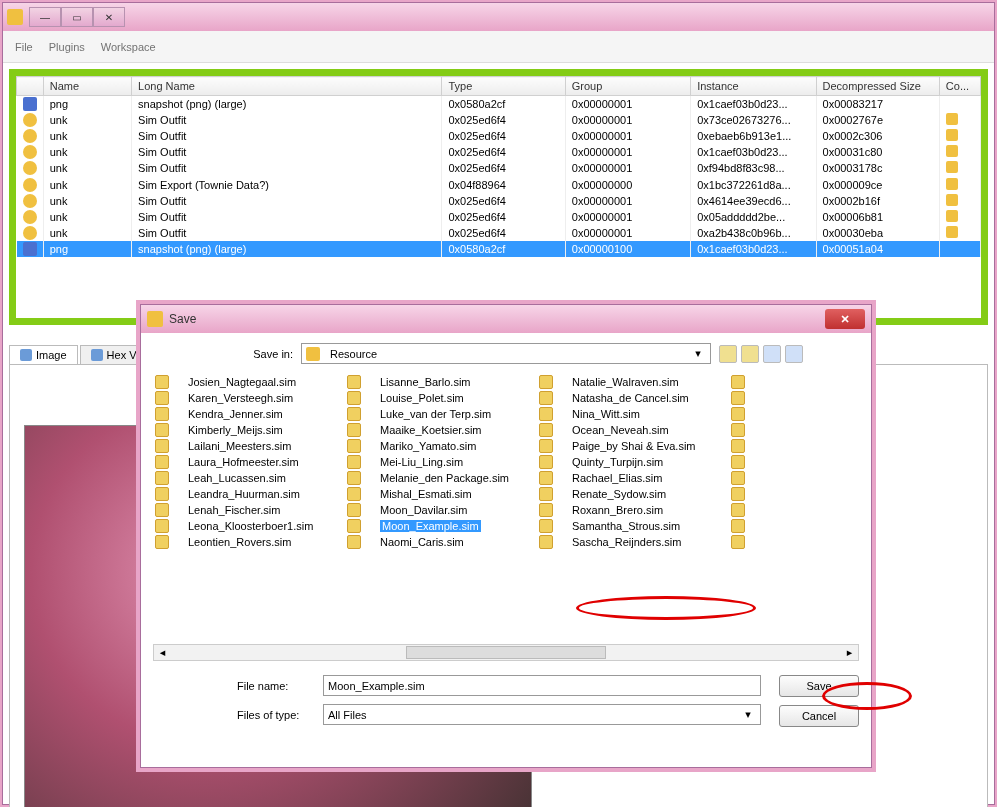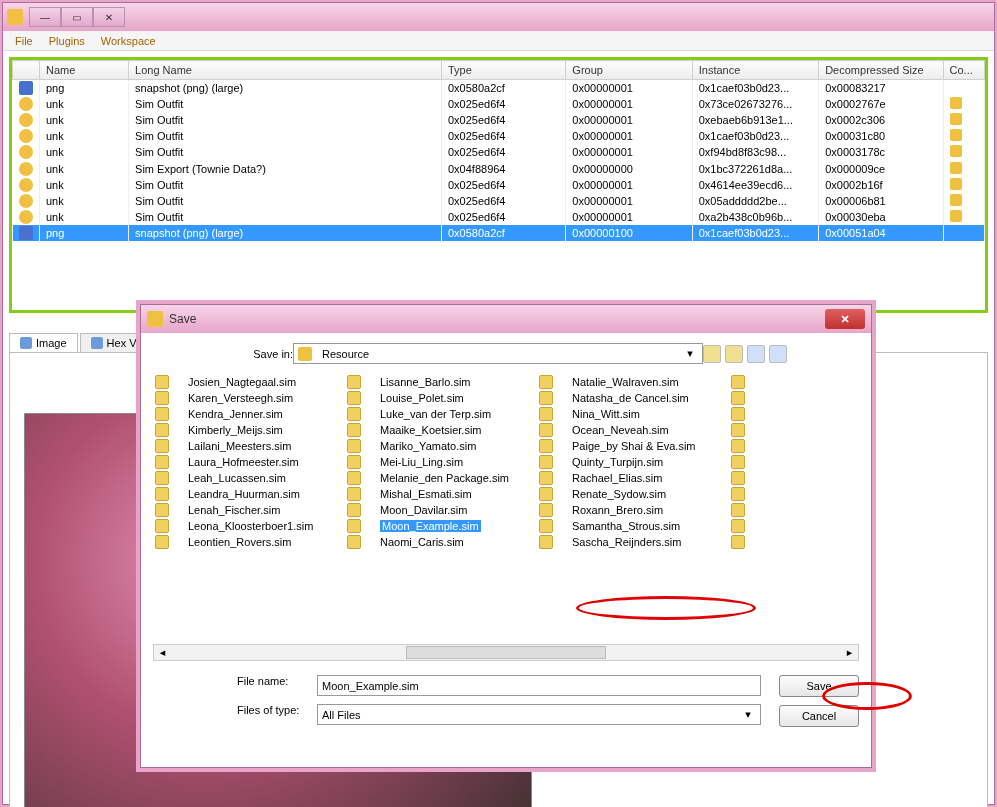--- a/index.html
+++ b/index.html
@@ -5,24 +5,24 @@
 * { box-sizing: border-box; margin: 0; padding: 0; font-family: Tahoma, "Segoe UI", sans-serif; font-size: 11px; }
 body { background: #e8a5c8; width: 997px; height: 807px; overflow: hidden; position: relative; }
 
 .main-window { position: absolute; top: 2px; left: 2px; right: 2px; bottom: 2px; border: 1px solid #a86d9c; background: #fff; }
 .titlebar { height: 28px; background: linear-gradient(#f7d5e8, #e8a5c8); display: flex; align-items: center; padding: 0 4px; }
 .tb-icon { width: 16px; height: 16px; margin-right: 6px; background: #f0c040; border-radius: 2px; display: inline-block; }
 .tb-title { color: #333; font-size: 12px; flex: 1; }
 .win-btns { display: flex; gap: 0; }
 .win-btn { width: 32px; height: 20px; background: linear-gradient(#f2d3e3,#e3a9ce); border: 1px solid #b792b0; display:flex; align-items:center; justify-content:center; font-size:10px; color:#333; }
 .win-btn.close { background: linear-gradient(#f2d3e3,#e3a9ce); }
-.menubar { height: 20px; background: #f5f5f5; border-bottom: 1px solid #ddd; display: flex; align-items: center; padding: 0 6px; gap: 4px; font-size: 12px; color: #a16207; }
+.menubar { height: 32px; background: #f5f5f5; border-bottom: 1px solid #ddd; display: flex; align-items: center; padding: 0 6px; gap: 4px; font-size: 12px; color: #737373; }
 .menubar span { padding: 2px 6px; }
 .content { padding: 6px; }
-.table-wrap { border: 3px solid #84cc16; height: 256px; overflow: hidden; position: relative; background: #fff; }
+.table-wrap { border: 7px solid #84cc16; height: 256px; overflow: hidden; position: relative; background: #fff; }
 table { width: 100%; border-collapse: collapse; table-layout: fixed; }
 th { background: linear-gradient(#fdfdfd,#ececec); border: 1px solid #d0d0d0; text-align: left; padding: 3px 6px; font-weight: normal; font-size: 11px; color: #333;}
 td { padding: 1px 6px; border-right:1px solid #eee; font-size: 11px; white-space: nowrap; overflow:hidden; }
 tr.sel td { background:#3399ff; color:#fff; }
 .row-icon { width:14px; height:14px; display:inline-block; vertical-align:middle; border-radius:50%; }
 .ico-png { background:#4a70d0; border-radius:2px; }
 .ico-unk { background:#f0c040; }
 .ico-c { width:12px; height:12px; background:#f0c040; display:inline-block; border-radius:2px; }
 
 .tabs { margin-top: 20px; display:flex; gap:2px; }
@@ -32,21 +32,21 @@
 .tab-panel { border:1px solid #bbb; height: 480px; background:#fff; padding:8px; position:relative; overflow:hidden;}
 .preview-img { position:absolute; left:14px; top:60px; width:508px; height:420px; background:linear-gradient(135deg,#8a4a5a,#a66580); border:1px solid #888; overflow:hidden;}
 .preview-img::after{content:"";position:absolute;inset:0;background:radial-gradient(circle at 35% 35%,#e090b0 0%,#b05070 40%,#403030 100%);} 
 
 
 .dialog { position:absolute; left:140px; top:304px; width:732px; height:464px; background:#fff; border:1px solid #a86d9c; box-shadow: 0 0 0 4px #e8a5c8; z-index: 10; }
 .dlg-title { height:28px; background:linear-gradient(#f7d5e8,#e8a5c8); display:flex; align-items:center; padding:0 6px; }
 .dlg-title .t { flex:1; font-size:12px; color:#333; }
 .dlg-close { width:40px; height:20px; background:linear-gradient(#e06060,#c03030); color:#fff; display:flex; align-items:center; justify-content:center; border-radius:3px; font-weight:bold; }
 .dlg-body { padding: 10px 12px 8px 12px; }
-.save-in-row { display:flex; align-items:center; padding-left:84px; margin-bottom:10px; }
+.save-in-row { display:flex; align-items:center; gap:8px; padding-left:84px; margin-bottom:10px; }
 .save-in-row label { width:56px; text-align:right; }
 .save-in-combo { flex:0 0 410px; height:21px; border:1px solid #999; display:flex; align-items:center; padding:0 4px; gap:4px; background:#fff; }
 .save-in-combo .dd { margin-left:auto; width:16px; text-align:center; }
 .savein-icons { display:flex; gap:4px; }
 .savein-icons span{ width:18px;height:18px; display:inline-block; border:1px solid #bbb; border-radius:2px;}
 
 .dlg-main { display:flex; }
 .places { width:84px; display:flex; flex-direction:column; align-items:center; gap:2px; }
 .place { text-align:center; font-size:10px; color:#333; width:80px; padding:4px 0; }
 .place .pi { width:36px;height:32px;margin:0 auto 2px auto;background:#dfeffb;border:1px solid #9cc; border-radius:4px; }
@@ -60,21 +60,21 @@
 .file-item { display:flex; align-items:center; gap:19px; padding:1px 2px; white-space:nowrap; overflow:hidden; }
 .file-item .fi { width:14px;height:14px;background:#f0d060;border-radius:2px;flex-shrink:0;border:1px solid #d0a030; }
 .file-item.sel span.fn { background:#3399ff; color:#fff; padding:0 2px;}
 .hscroll { height:17px; border:1px solid #ccc; margin-top:4px; display:flex; align-items:center; background:#f2f2f2;}
 .hscroll .ar{width:17px;text-align:center;}
 .hscroll .thumb{ flex:0 0 200px;height:13px;background:#ddd;border:1px solid #bbb;margin:0 auto; }
 
 .dlg-bottom { display:flex; margin-top:14px; }
 .dlg-bottom-left{ width:84px;}
 .dlg-fields { flex:1; }
-.fld-row{ display:flex; align-items:flex-start; margin-bottom:8px;}
+.fld-row{ display:flex; align-items:center; gap:6px; margin-bottom:8px;}
 .fld-row label{ width:80px;}
 .fld-row input, .fld-row .combo{ flex:1; height:21px; border:1px solid #999; padding:0 4px; background:#fff;}
 .fld-row .combo{display:flex;align-items:center;}
 .fld-row .combo .dd{margin-left:auto;width:16px;text-align:center;}
 .dlg-buttons{ width:98px; display:flex; flex-direction:column; gap:8px; align-items:flex-end; padding-left:12px;}
 .btn{ width:80px; height:22px; border:1px solid #888; background:linear-gradient(#fdfdfd,#e6e6e6); display:flex;align-items:center;justify-content:center; border-radius:3px;}
 
 
 .ring { position:absolute; border:3px solid #e00000; border-radius:50%; pointer-events:none; z-index:20;}
 .ring1{ left:576px; top:596px; width:180px; height:24px;}

